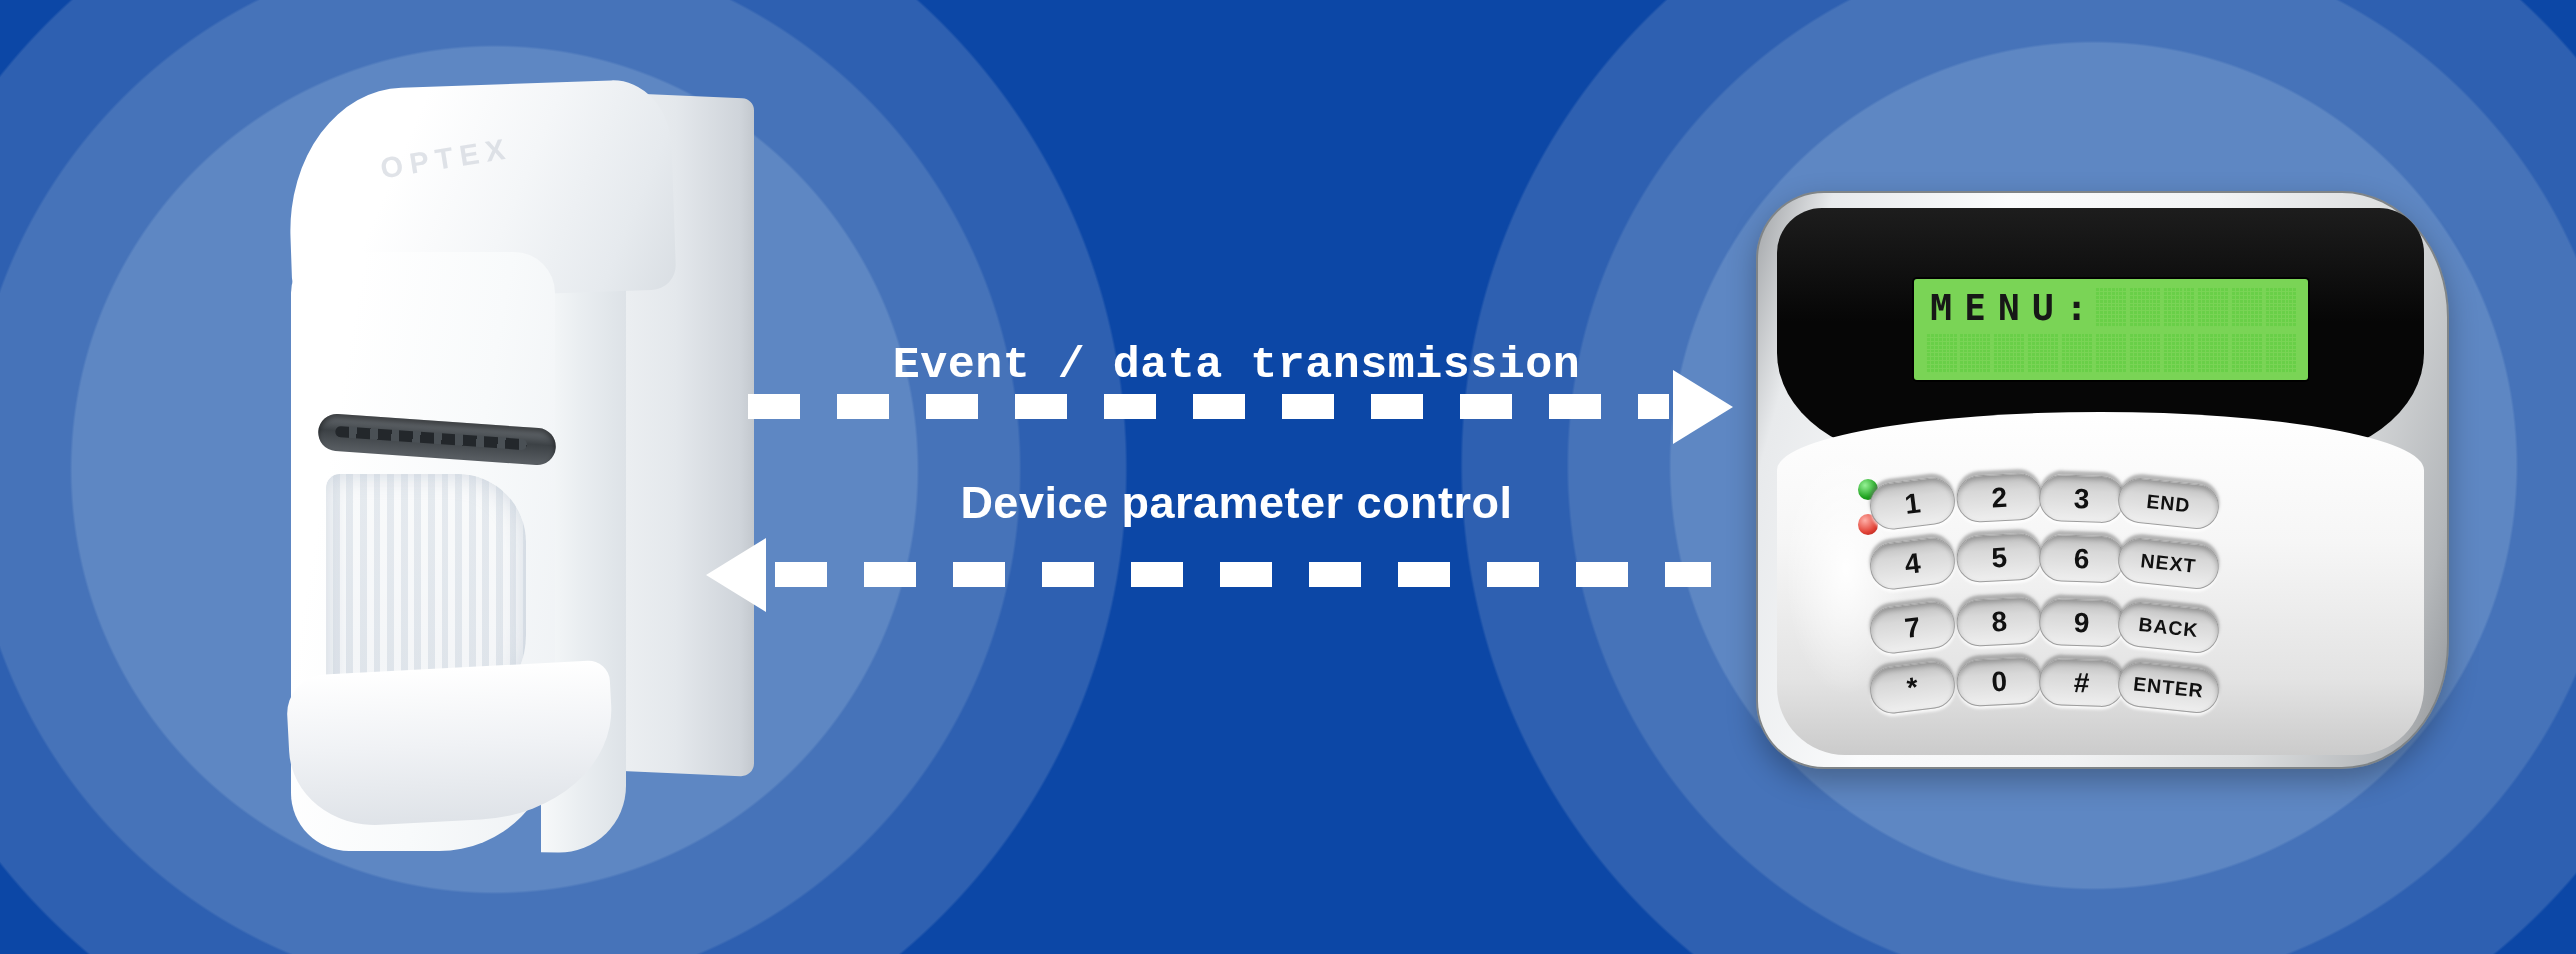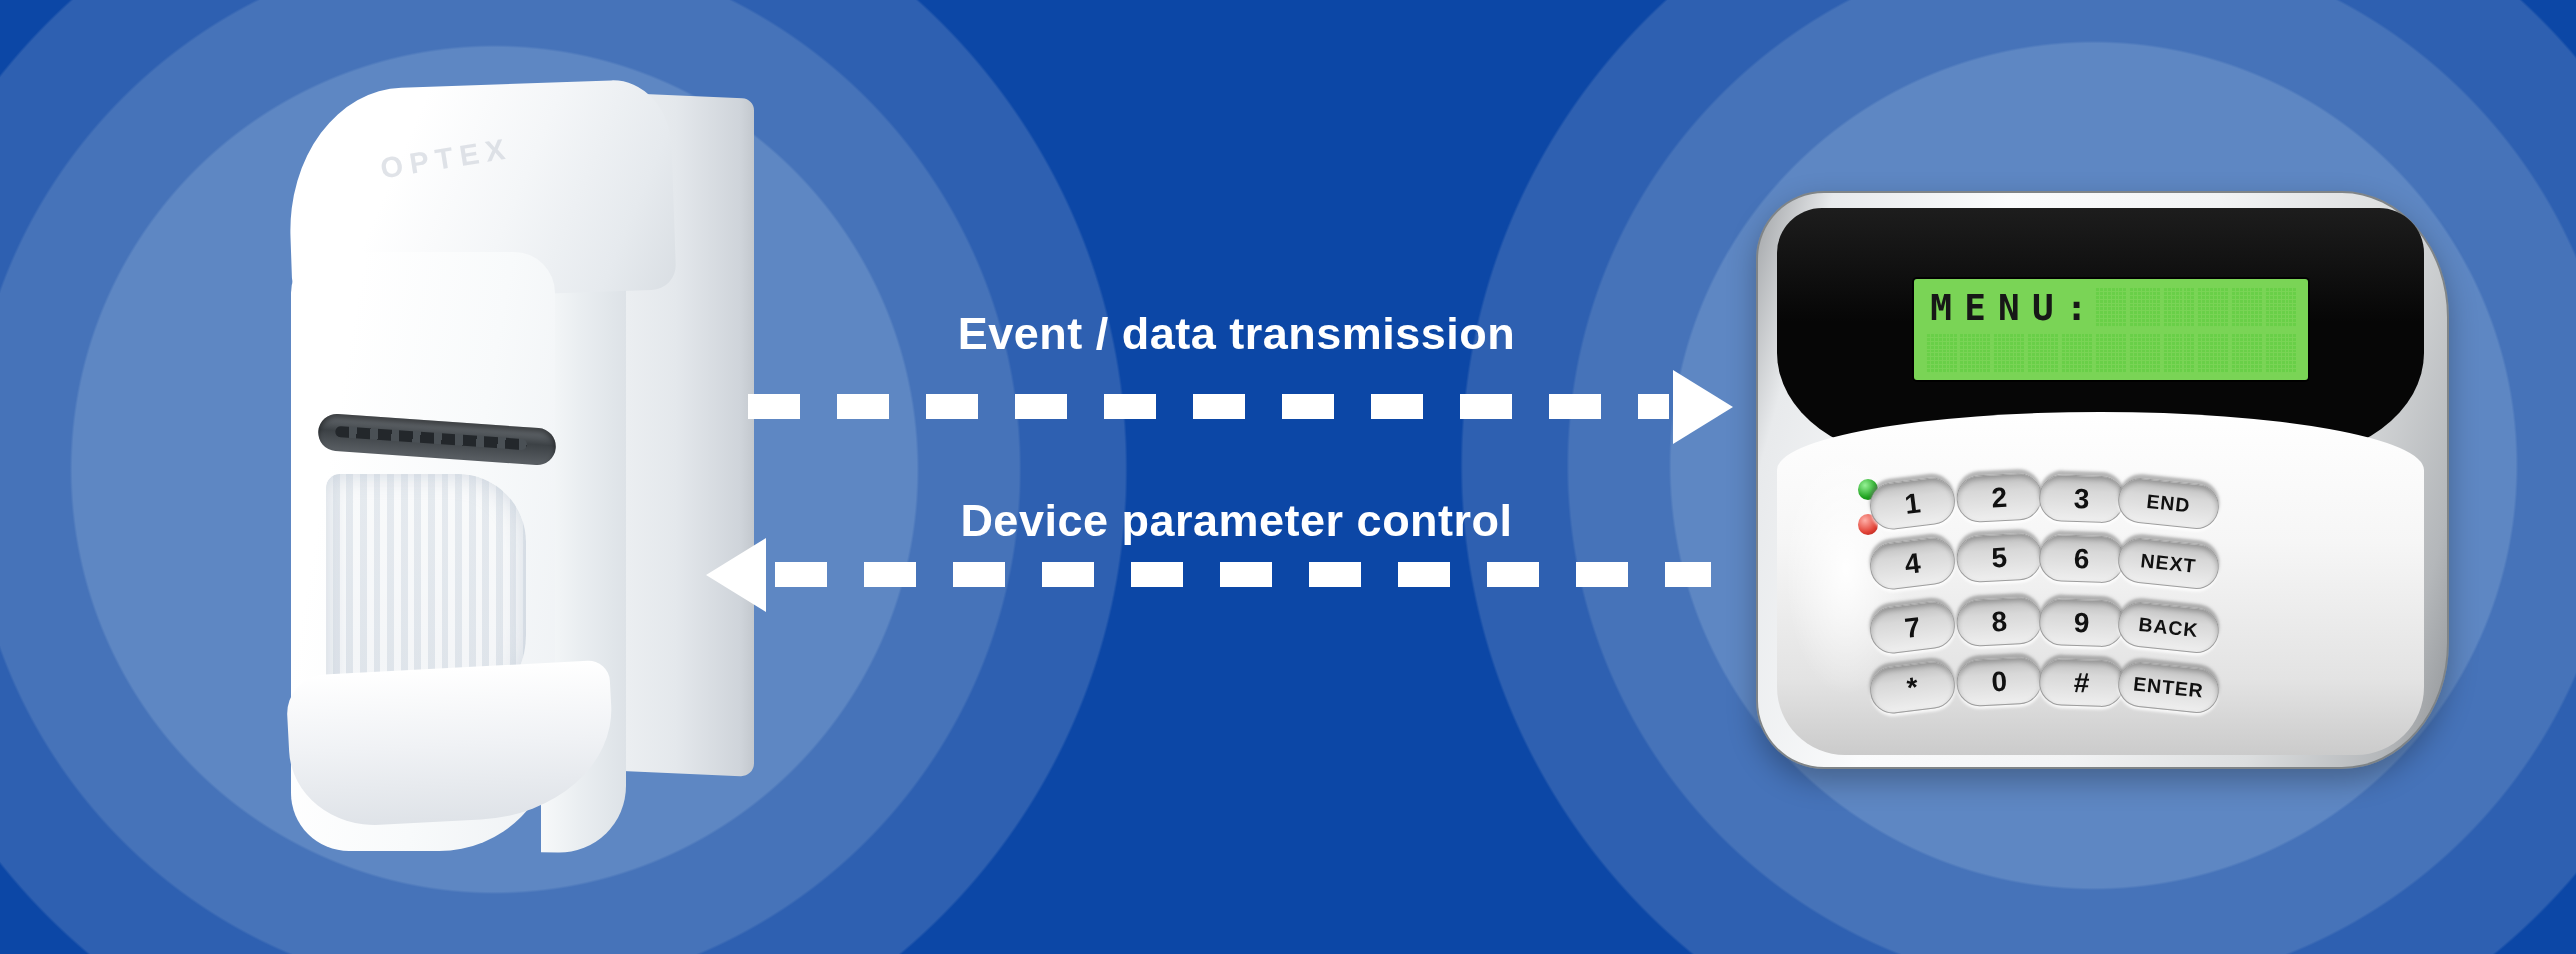--- a/index.html
+++ b/index.html
@@ -12,22 +12,22 @@
           #5e87c3 0 66%,
           #4673b9 66.4% 82%,
           #2e60b1 82.4% 98.6%,
           rgba(46,96,177,0) 99%);}
   .halo.left{left:-145px;top:-170px;}
   .halo.right{left:1454px;top:-174px;}
 
   
   .link-label{position:absolute;left:872px;width:729px;text-align:center;
               color:#ffffff;font-size:45px;font-weight:bold;letter-spacing:0.5px;}
-  .link-label.top{top:308px;}
-  .link-label.bottom{top:477px;margin-top:18px;}
+  .link-label.top{top:340px;font-family:Liberation Mono, monospace;}
+  .link-label.bottom{top:477px;}
   .dash-line{position:absolute;height:25px;
              background:repeating-linear-gradient(90deg,#fff 0,#fff 52px,
                         rgba(255,255,255,0) 52px,rgba(255,255,255,0) 89px);}
   .dash-line.top{left:748px;top:394px;width:921px;}
   .dash-line.bottom{left:775px;top:562px;width:936px;}
   .tri{position:absolute;width:0;height:0;}
   .tri.right{left:1673px;top:370px;border-top:37px solid transparent;
              border-bottom:37px solid transparent;border-left:60px solid #fff;}
   .tri.left{left:706px;top:538px;border-top:37px solid transparent;
             border-bottom:37px solid transparent;border-right:60px solid #fff;}

